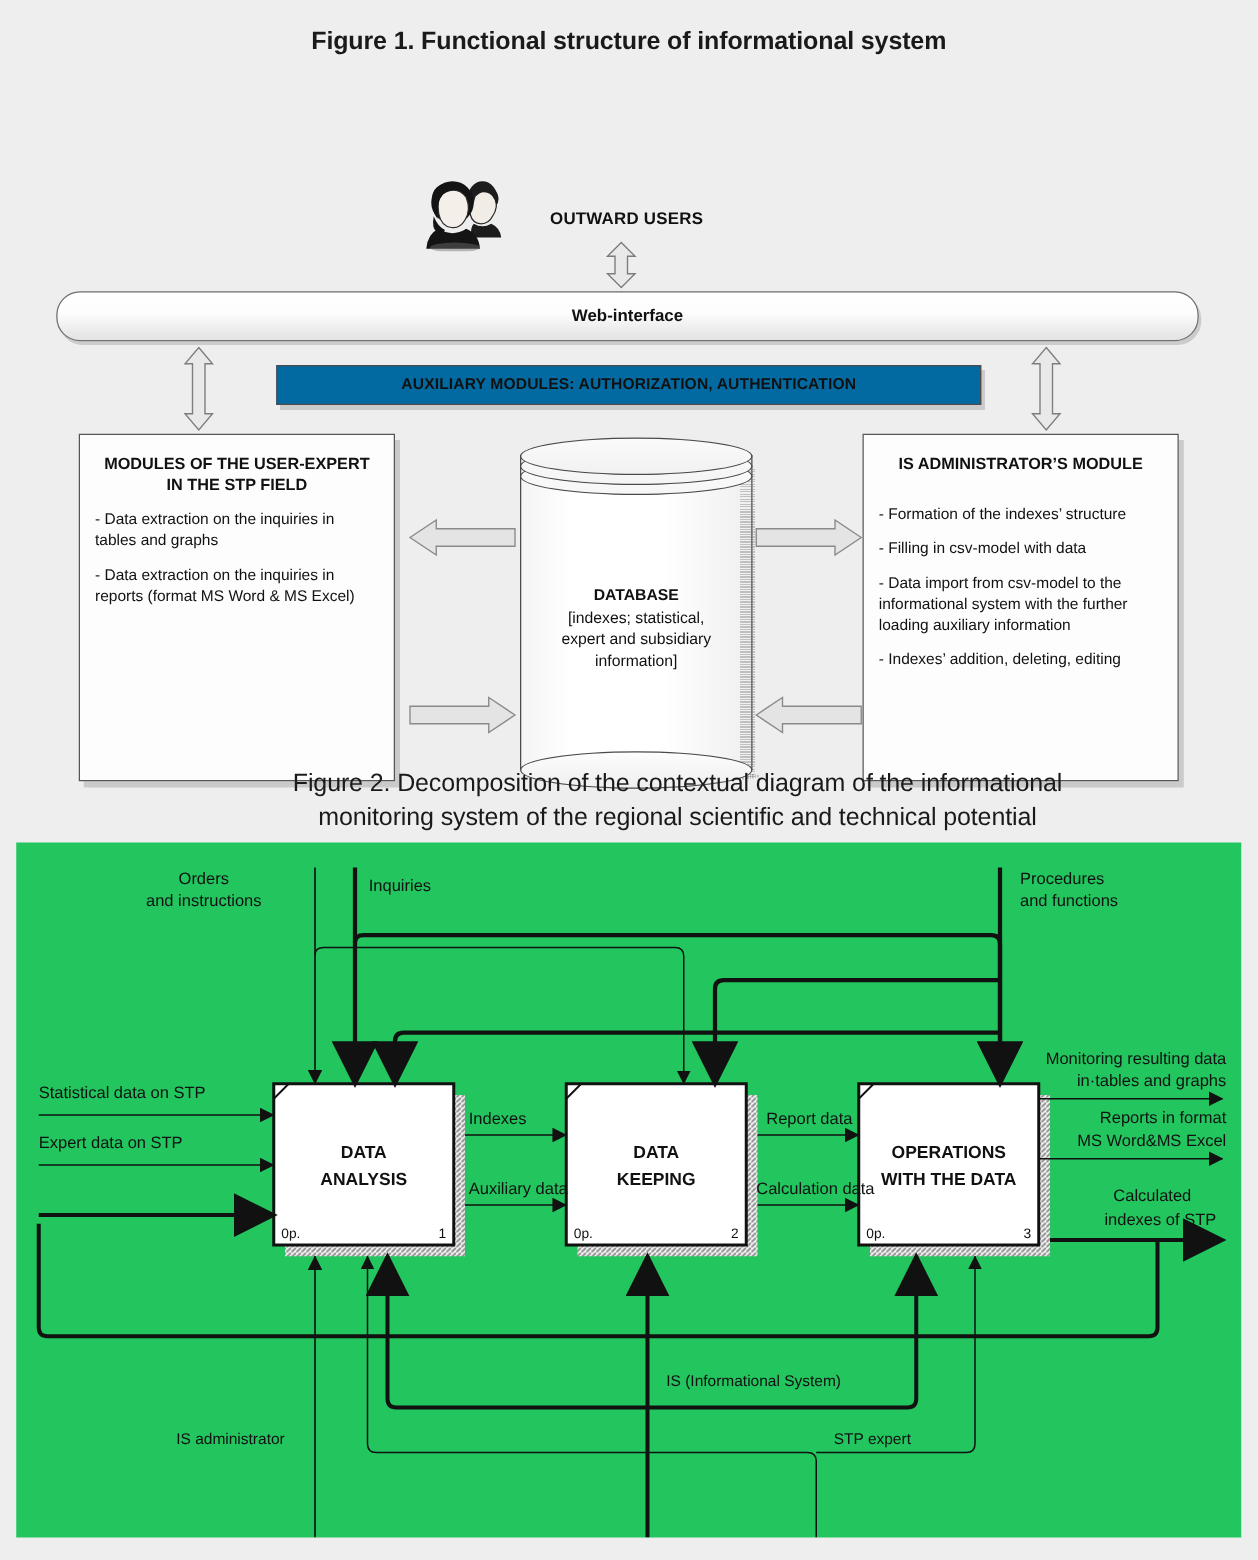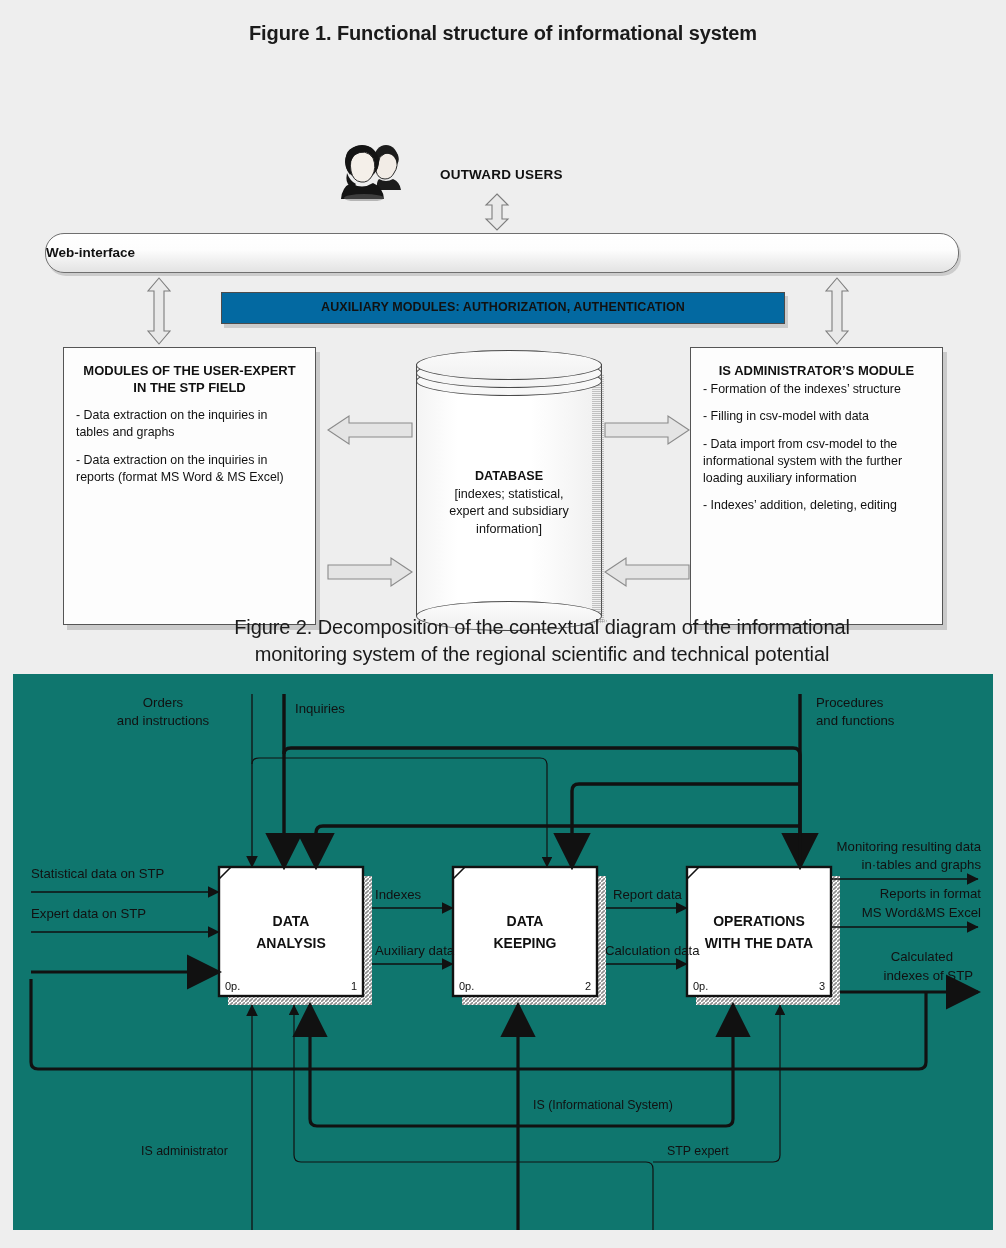--- a/index.html
+++ b/index.html
@@ -67,21 +67,21 @@
     left: 45px; top: 173px;
     width: 912px; height: 38px;
     border: 1px solid #6f6f6f;
     border-radius: 19px / 19px;
     background: linear-gradient(to bottom, #ffffff 0%, #fdfdfd 42%, #f0f0f0 70%, #e3e3e3 100%);
     box-shadow: 2px 3px 0 rgba(120,120,120,0.28);
   }
   .webbar-label {
     position: absolute;
     left: 0; right: 0; top: 11px;
-    text-align: left;
+    text-align: center;
     font-size: 13.5px;
     font-weight: bold;
   }
 
   .auxbox {
     position: absolute;
     left: 221px; top: 232px;
     width: 562px; height: 30px;
     border: 1px solid #4c4c4c;
     background: #0369a1;
@@ -110,21 +110,21 @@
   #module-left { left: 63px; }
   #module-right { left: 690px; }
 
   .module-title {
     font-size: 13px;
     font-weight: bold;
     text-align: center;
     line-height: 1.33;
     margin-bottom: 10px;
   }
-  #module-right .module-title { margin-bottom: 2px; }
+  #module-right .module-title { margin-bottom: 24px; }
   .module-item {
     font-size: 12.4px;
     line-height: 1.38;
     margin-bottom: 11px;
   }
   #module-right .module-item { margin-bottom: 10px; }
 
   
   .cylinder {
     position: absolute;
@@ -176,21 +176,21 @@
 
   
   .harrow { position: absolute; height: 34px; }
   .harrow svg { display: block; width: 100%; height: 100%; }
 
   
   #figure2 {
     position: absolute;
     left: 13px; top: 674px;
     width: 980px; height: 556px;
-    background: #0f766e;
+    background: #22c55e;
     text-decoration: underline;
   }
   #fig2-svg { position: absolute; left: 0; top: 0; }
 
   .f2text {
     font-family: "Liberation Sans", sans-serif;
     font-size: 13.2px;
     fill: #111;
   }
   .f2text-sm { font-size: 12.4px; }

